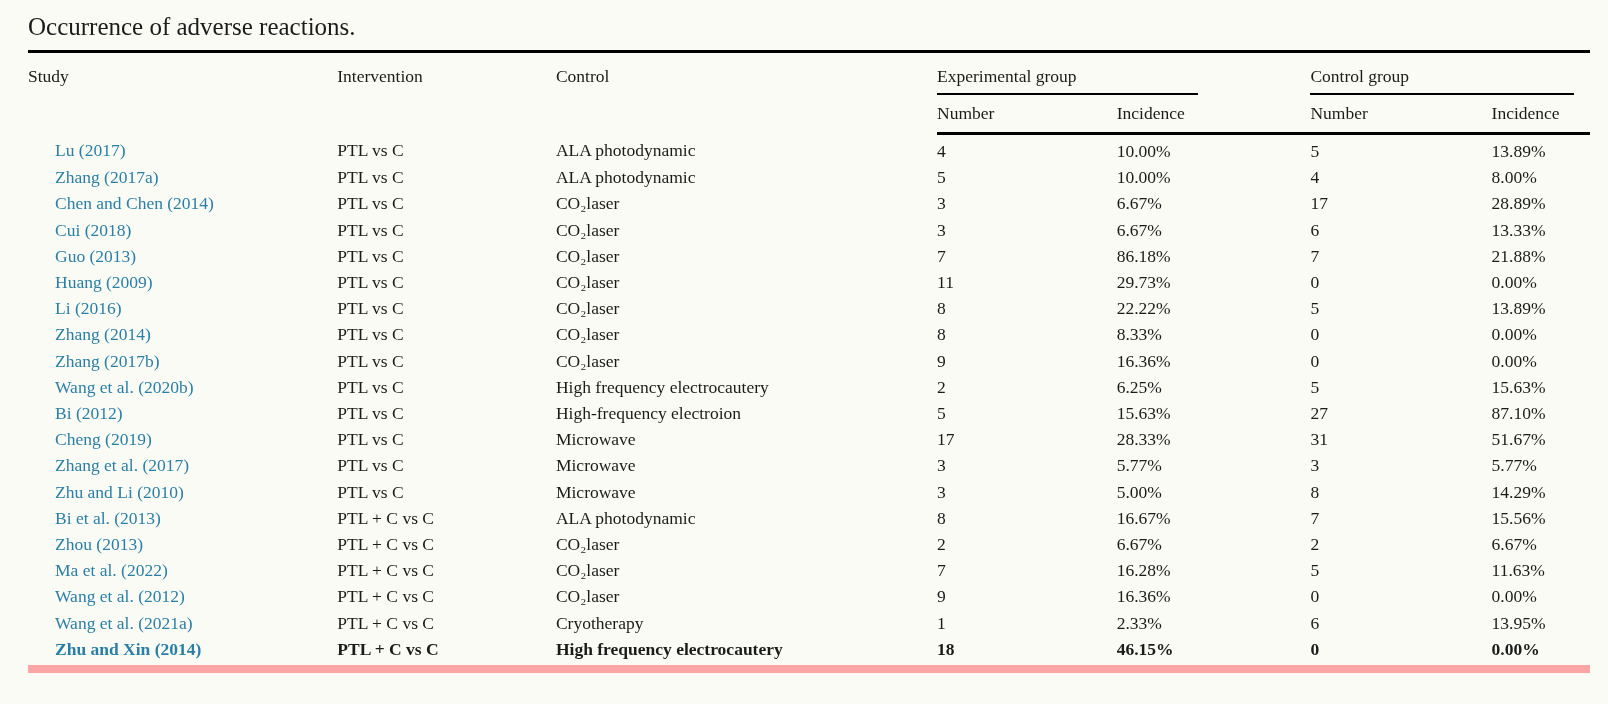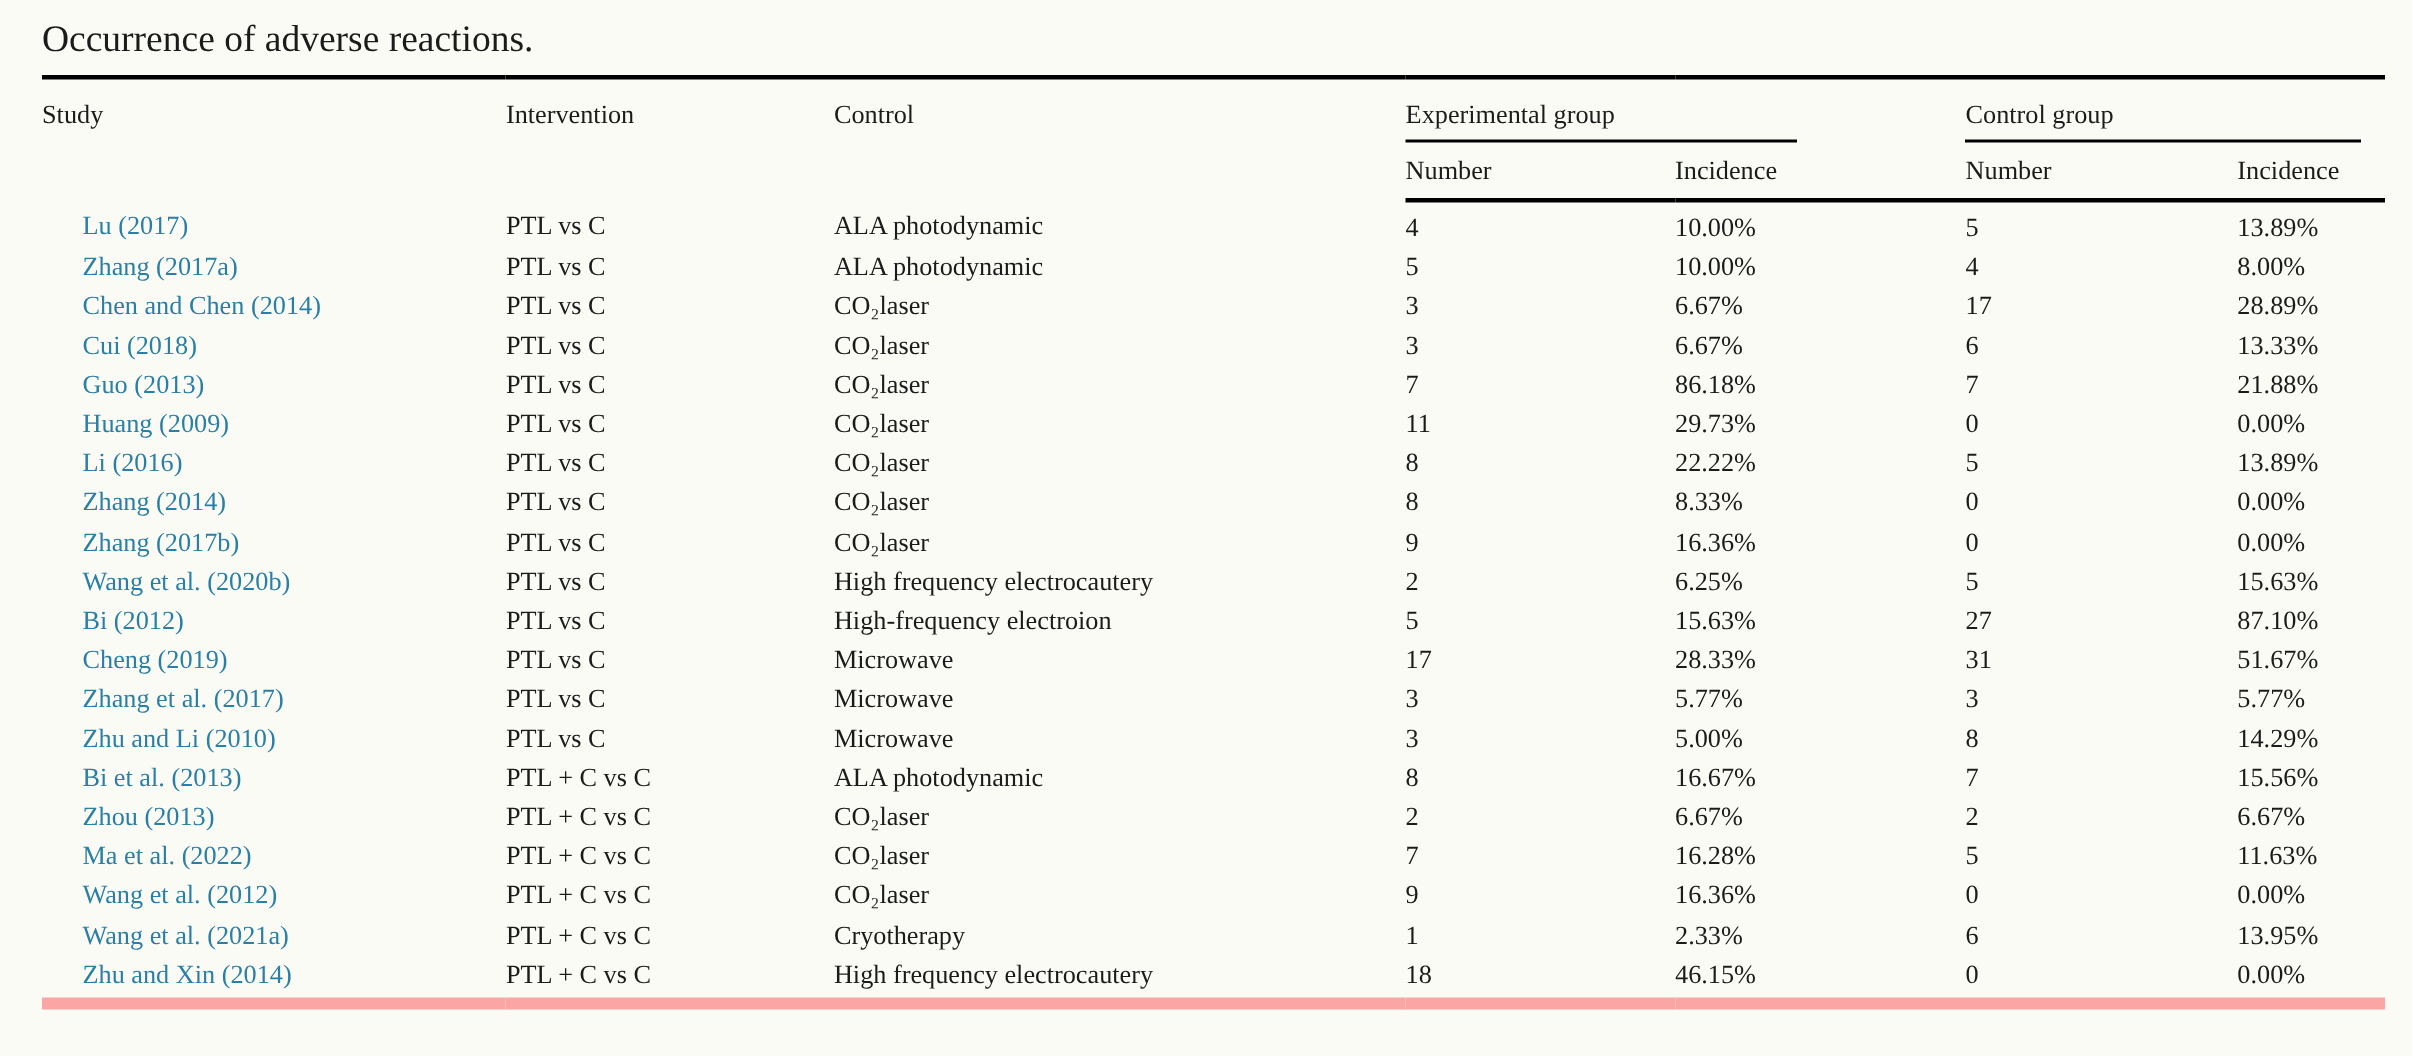--- a/index.html
+++ b/index.html
@@ -67,21 +67,21 @@
   }
   tbody td {
     padding: 0;
     line-height: 26.2px;
     height: 26.2px;
     white-space: nowrap;
     overflow: hidden;
     vertical-align: middle;
   }
   tbody tr:first-child td { padding-top: 3px; }
-  tbody tr:last-child td  { padding-bottom: 3px; }
+  tbody tr:last-child td  { padding-bottom: 3px; font-weight: bold; }
   a.cite {
     color: #2a7fa6;
     text-decoration: none;
     cursor: pointer;
     margin-left: 27px;
   }
 </style>
 </head>
 <body>
 

